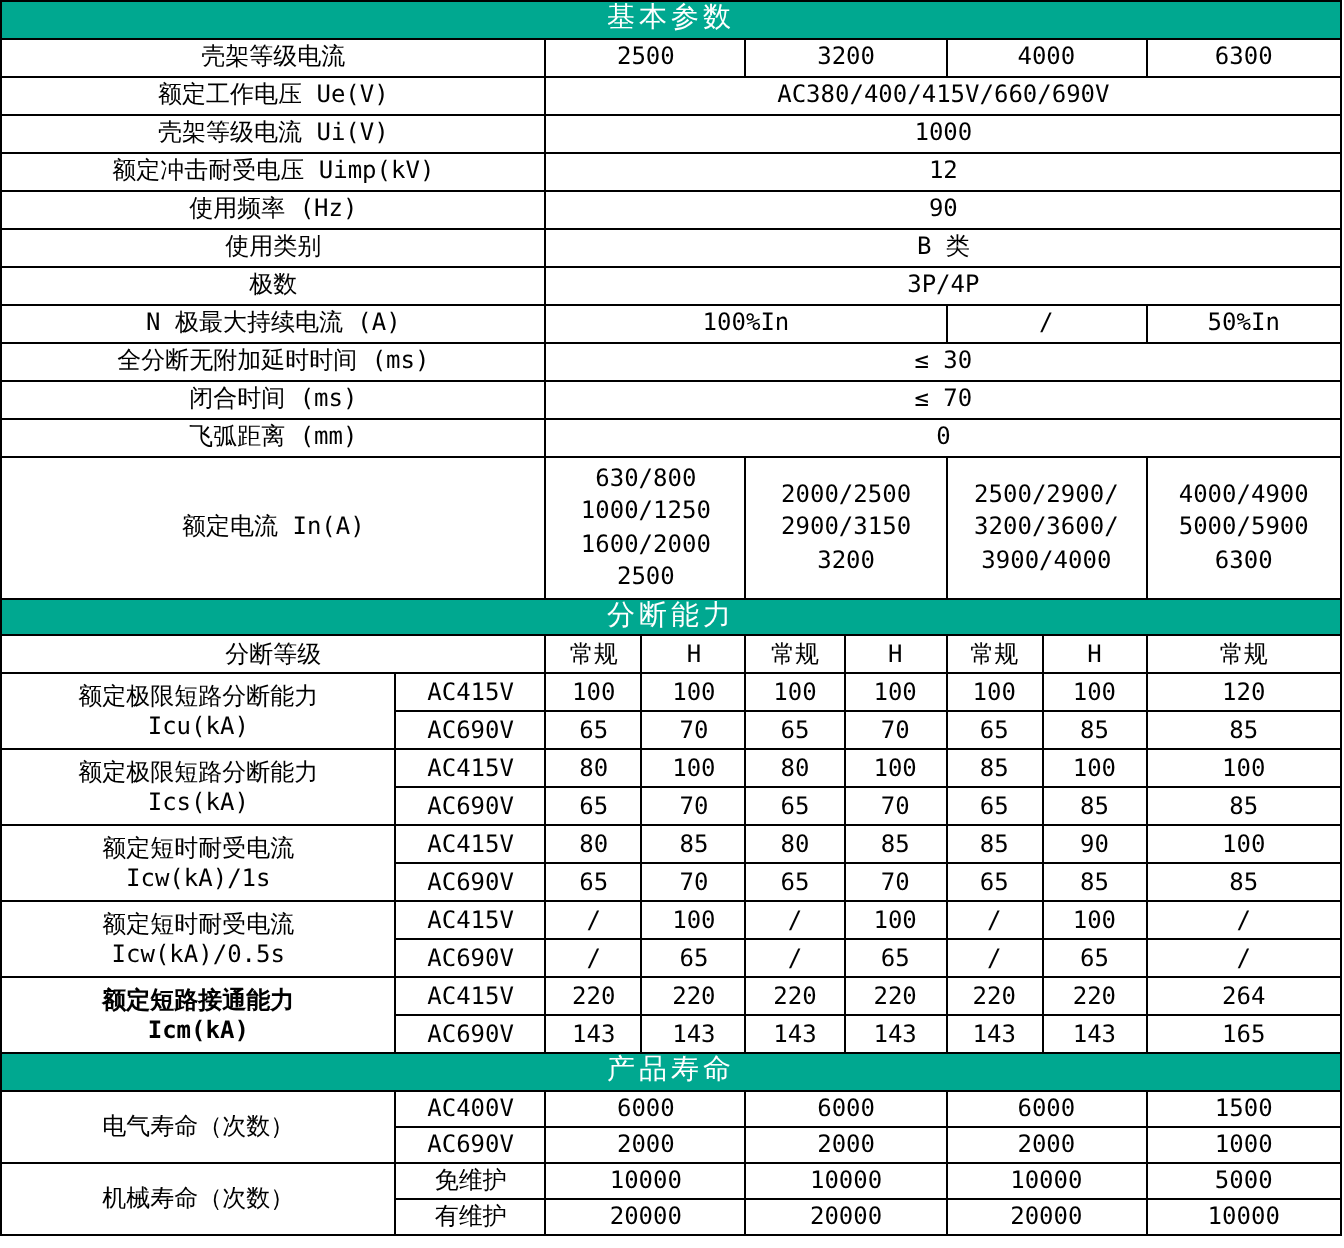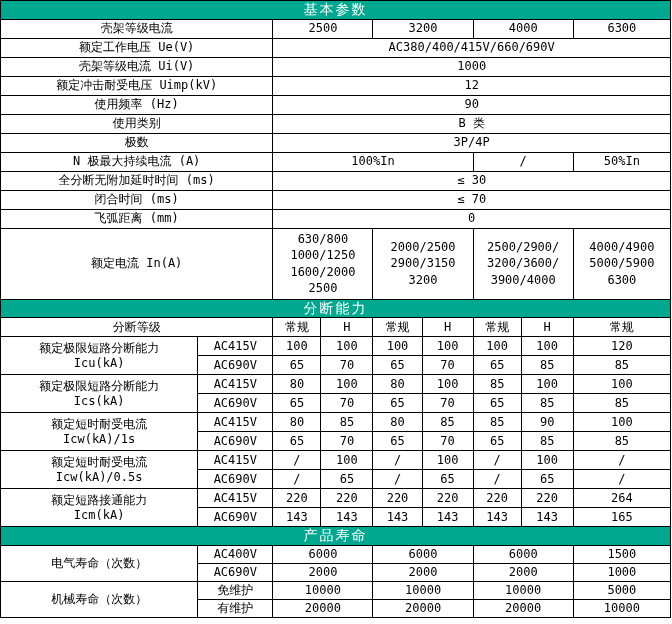--- a/index.html
+++ b/index.html
@@ -221,21 +221,21 @@
         <td class="sub" style="border-color: rgb(0, 0, 0);">AC690V</td>
         <td class="val" style="border-color: rgb(0, 0, 0);">/</td>
         <td class="val" style="border-color: rgb(0, 0, 0);">65</td>
         <td class="val" style="border-color: rgb(0, 0, 0);">/</td>
         <td class="val" style="border-color: rgb(0, 0, 0);">65</td>
         <td class="val" style="border-color: rgb(0, 0, 0);">/</td>
         <td class="val" style="border-color: rgb(0, 0, 0);">65</td>
         <td class="val" style="border-color: rgb(0, 0, 0);">/</td>
       </tr>
       <tr class="row-normal">
-        <td rowspan="2" class="lab" style="border-color: rgb(0, 0, 0);">额定短路接通能力
+        <td rowspan="2" class="lab" style="border-color: rgb(0, 0, 0); font-weight: bold;">额定短路接通能力
 Icm(kA)</td>
         <td class="sub" style="border-color: rgb(0, 0, 0);">AC415V</td>
         <td class="val" style="border-color: rgb(0, 0, 0);">220</td>
         <td class="val" style="border-color: rgb(0, 0, 0);">220</td>
         <td class="val" style="border-color: rgb(0, 0, 0);">220</td>
         <td class="val" style="border-color: rgb(0, 0, 0);">220</td>
         <td class="val" style="border-color: rgb(0, 0, 0);">220</td>
         <td class="val" style="border-color: rgb(0, 0, 0);">220</td>
         <td class="val" style="border-color: rgb(0, 0, 0);">264</td>
       </tr>

